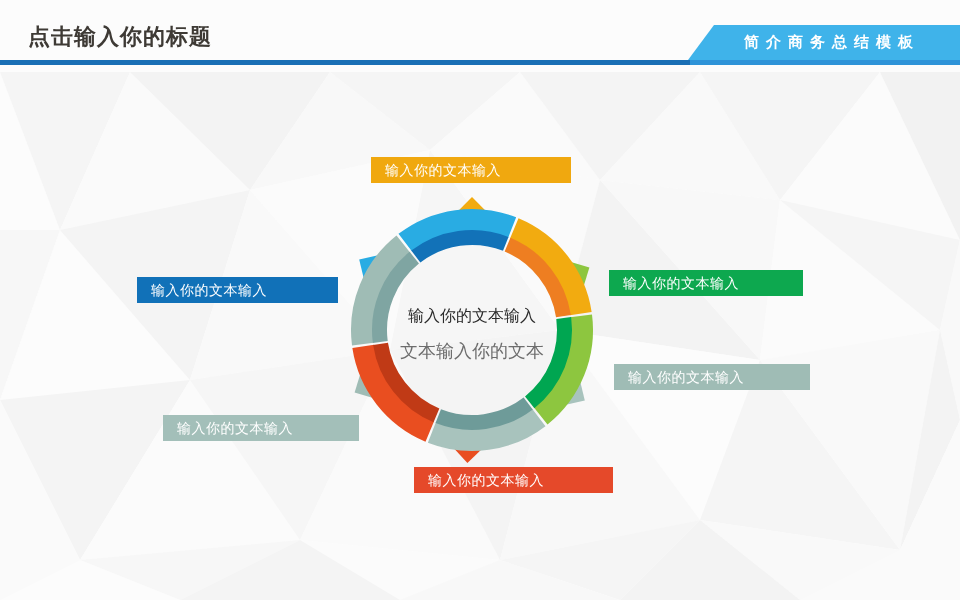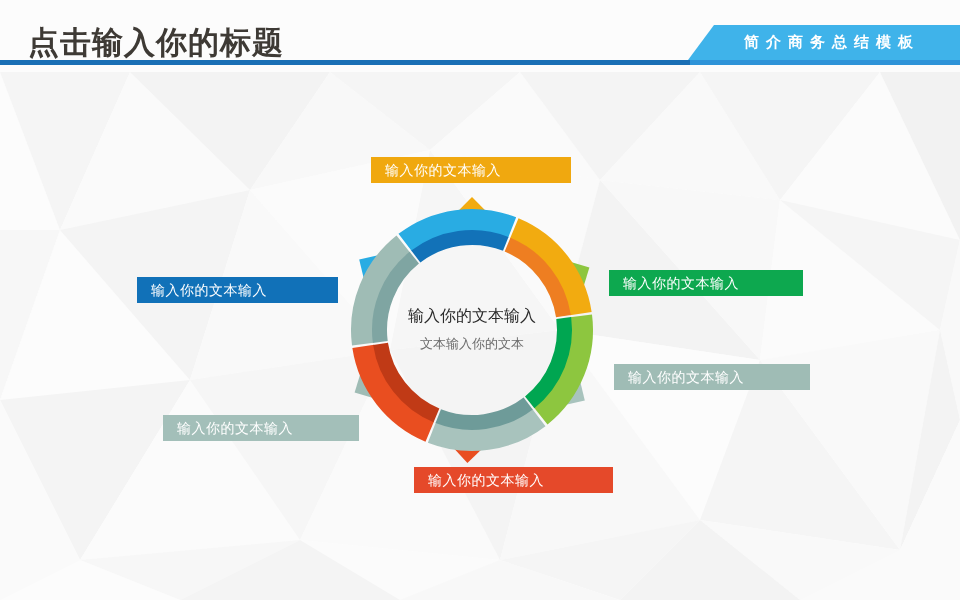--- a/index.html
+++ b/index.html
@@ -31,21 +31,21 @@
     position: absolute;
     left: 0; top: 0;
     width: 960px;
     height: 72px;
     z-index: 5;
   }
   #header-title {
     position: absolute;
     left: 28px;
     top: 22px;
-    font-size: 31px;
+    font-size: 22px;
     font-weight: bold;
     color: #3e3a35;
     letter-spacing: 1px;
     white-space: nowrap;
   }
   #header-rule-dark {
     position: absolute;
     left: 0;
     top: 60px;
     width: 960px;
@@ -104,24 +104,24 @@
     text-align: center;
     z-index: 4;
   }
   #center-title {
     font-size: 16px;
     color: #2b2b2b;
     line-height: 22px;
     white-space: nowrap;
   }
   #center-sub {
-    font-size: 13px;
+    font-size: 18px;
     color: #6d6d6d;
     line-height: 20px;
-    margin-top: 7px;
+    margin-top: 14px;
     white-space: nowrap;
   }
 
   
   .callout {
     position: absolute;
     height: 26px;
     line-height: 26px;
     color: #ffffff;
     font-size: 14px;

